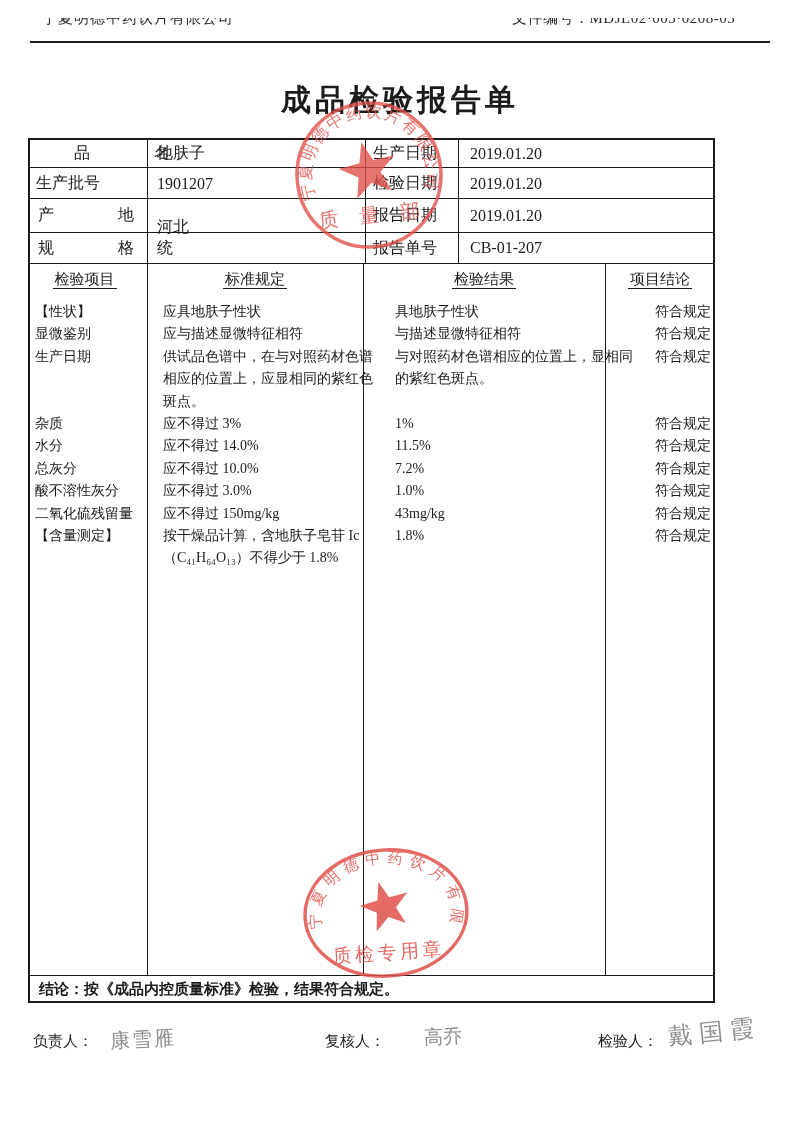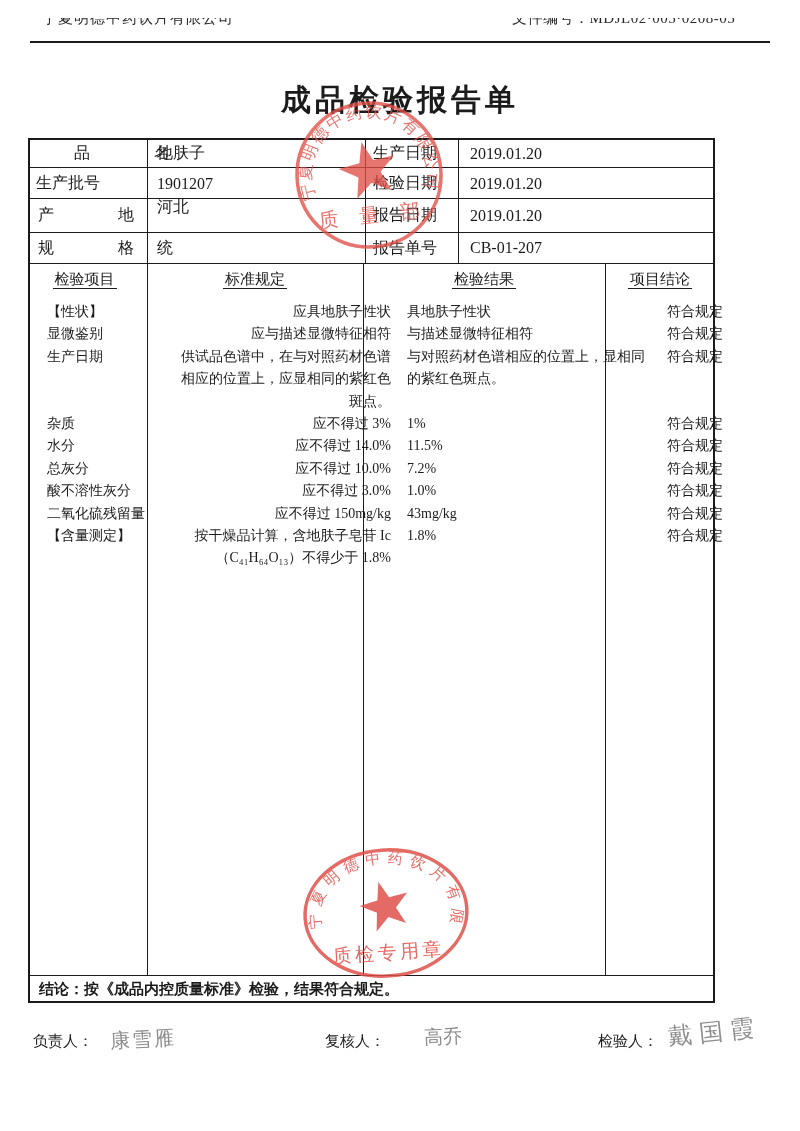--- a/index.html
+++ b/index.html
@@ -27,22 +27,22 @@
   
   .icell{position:absolute;display:flex;align-items:center;font-size:16px;white-space:pre;}
   
   .mhead{position:absolute;top:264px;height:31px;line-height:31px;text-align:center;font-size:15px;}
   .mhead span{border-bottom:1.2px solid #1b1b1b;padding:0 2px 1px 2px;}
   
   .mbody{position:absolute;left:28px;top:295px;width:687px;display:table;table-layout:fixed;
          font-size:14px;line-height:22.4px;}
   .trow{display:table-row;}
   .tcell{display:table-cell;vertical-align:top;}
-  .tc1{width:119px;padding-left:19px;}
-  .tc2{width:216px;padding:0 8px 0 9px;text-align:right;}
+  .tc1{width:119px;padding-left:7px;}
+  .tc2{width:216px;padding:0 8px 0 9px;}
   .tc3{width:242px;padding:0 8px 0 8px;}
   .tc4{width:110px;padding-left:10px;}
   .mbody .trow:first-child .tcell{padding-top:6px;}
   
   .conclusion{position:absolute;left:28px;top:975px;width:683px;height:28px;
               display:flex;align-items:center;padding-left:0;box-sizing:border-box;
               font-size:15px;font-weight:bold;}
   .conclusion div{padding-left:11px;}
   
   .sig-label{position:absolute;top:1032px;font-size:15px;}
@@ -91,21 +91,21 @@
   <div class="icell" style="left:157px;top:140px;height:27px;">地肤子</div>
   <div class="icell" style="left:373px;top:140px;height:27px;">生产日期</div>
   <div class="icell" style="left:470px;top:140px;height:27px;">2019.01.20</div>
 
   <div class="icell" style="left:36px;top:169px;height:29px;">生产批号</div>
   <div class="icell" style="left:157px;top:169px;height:29px;">1901207</div>
   <div class="icell" style="left:373px;top:169px;height:29px;">检验日期</div>
   <div class="icell" style="left:470px;top:169px;height:29px;">2019.01.20</div>
 
   <div class="icell" style="left:38px;top:200px;height:31px;">产　　　　地</div>
-  <div class="icell" style="left:157px;top:192px;height:31px;">河北</div>
+  <div class="icell" style="left:157px;top:212px;height:31px;">河北</div>
   <div class="icell" style="left:373px;top:200px;height:31px;">报告日期</div>
   <div class="icell" style="left:470px;top:200px;height:31px;">2019.01.20</div>
 
   <div class="icell" style="left:38px;top:234px;height:28px;">规　　　　格</div>
   <div class="icell" style="left:157px;top:234px;height:28px;">统</div>
   <div class="icell" style="left:373px;top:234px;height:28px;">报告单号</div>
   <div class="icell" style="left:470px;top:234px;height:28px;">CB-01-207</div>
 
   <div class="mhead" style="left:25px;width:119px;"><span>检验项目</span></div>
   <div class="mhead" style="left:147px;width:216px;"><span>标准规定</span></div>

